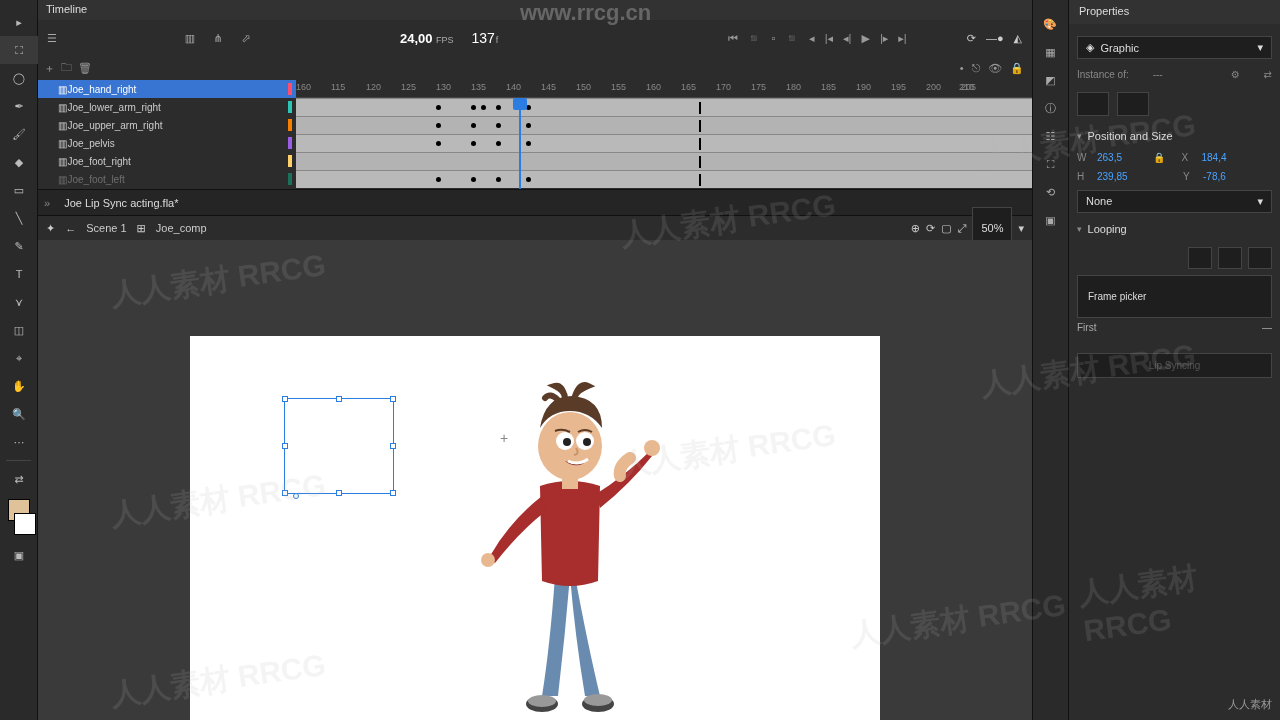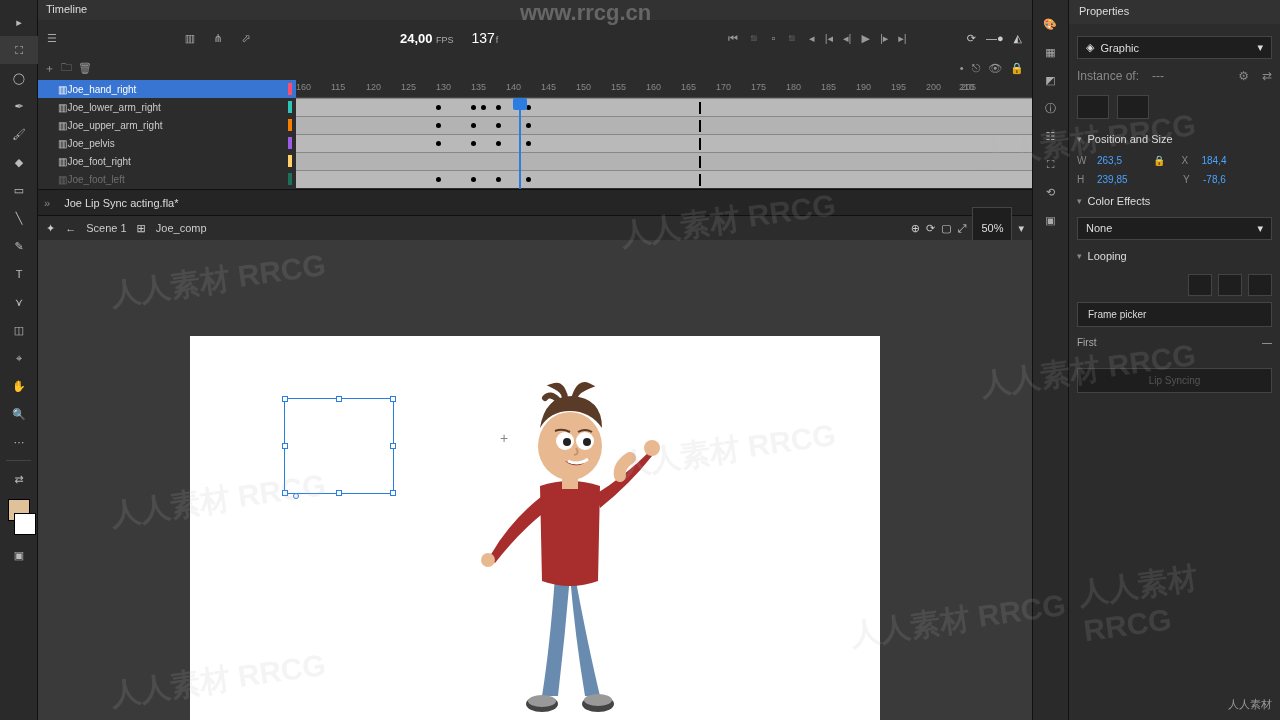--- a/index.html
+++ b/index.html
@@ -65,30 +65,30 @@
 .right-strip .ic{height:28px;display:flex;align-items:center;justify-content:center;color:#aaa;cursor:pointer;}
 
 
 .props { position:absolute; left:1068px; top:0; width:212px; height:720px; background:#2c2c2c; border-left:1px solid #111;}
 .props-title{height:24px;padding:5px 10px;color:#ddd;font-size:11px;background:#323232;}
 .prop-tabs{display:flex;height:30px;background:#252525;}
 .prop-tabs .t{flex:1;text-align:center;line-height:30px;color:#999;font-size:11px;cursor:pointer;}
 .prop-tabs .t.sel{background:#353535;color:#fff;}
 .prop-body{padding:6px 8px;}
 .type-sel{display:flex;align-items:center;background:#1e1e1e;border:1px solid #444;padding:4px 8px;margin:6px 0;font-size:11px;color:#ddd;justify-content:space-between;}
-.inst{font-size:12px;color:#888;padding:4px 0;display:flex;align-items:center;gap:13px;}
+.inst{font-size:10px;color:#888;padding:4px 0;display:flex;align-items:center;gap:24px;}
 .iconbtns{display:flex;gap:8px;margin:8px 0;}
 .iconbtns .b{width:32px;height:24px;background:#1e1e1e;border:1px solid #444;cursor:pointer;}
 .sect-h{display:flex;align-items:center;gap:6px;padding:6px 0;color:#ddd;font-size:11px;cursor:pointer;}
 .sect-h::before{content:"▾";font-size:9px;color:#888;}
 .dim-row{display:flex;align-items:center;gap:6px;padding:4px 0;font-size:10px;}
 .dim-row label{color:#888;width:14px;}
 .dim-row .val{color:#4aa3ff;min-width:50px;text-align:left;}
 .sel-none{background:#1e1e1e;border:1px solid #444;padding:4px 8px;margin:4px 0;display:flex;justify-content:space-between;color:#ddd;font-size:11px;}
-.frame-picker{background:#1e1e1e;border:1px solid #444;padding:6px 10px;margin:6px 0;color:#ddd;font-size:10px;text-align:left;cursor:pointer;}
+.frame-picker{background:#1e1e1e;border:1px solid #444;padding:15px 10px;margin:0 0;color:#ddd;font-size:10px;text-align:left;cursor:pointer;}
 .lip-btn{background:#1e1e1e;border:1px solid #444;padding:6px;margin:16px 0;color:#555;font-size:10px;text-align:center;}
 .loop-row{display:flex;gap:6px;margin:6px 0;}
 .loop-row .lb{width:24px;height:22px;background:#1e1e1e;border:1px solid #444;cursor:pointer;}
 .first-row{display:flex;justify-content:space-between;align-items:center;font-size:10px;color:#aaa;padding:4px 0;}
 .udemy{position:absolute;bottom:8px;right:8px;color:#999;font-size:11px;}
 
 svg{display:block;}
 </style>
 </head>
 <body>
@@ -362,21 +362,20 @@
         <span class="val">184,4</span>
       </div>
     <div class="dim-row">
         <label>H</label>
         <span class="val">239,85</span>
       <span style="width:14px"></span>
       <label style="margin-left:10px">Y</label>
         <span class="val">-78,6</span>
       </div>
 
-    <div class="sect-h">Color Effects</div>
     <div class="sel-none">
         <span>None</span>
         <span>▾</span>
       </div>
 
     <div class="sect-h">Looping</div>
     <div class="loop-row" style="justify-content:flex-end">
       <div class="lb"></div>
       <div class="lb"></div>
       <div class="lb"></div>

